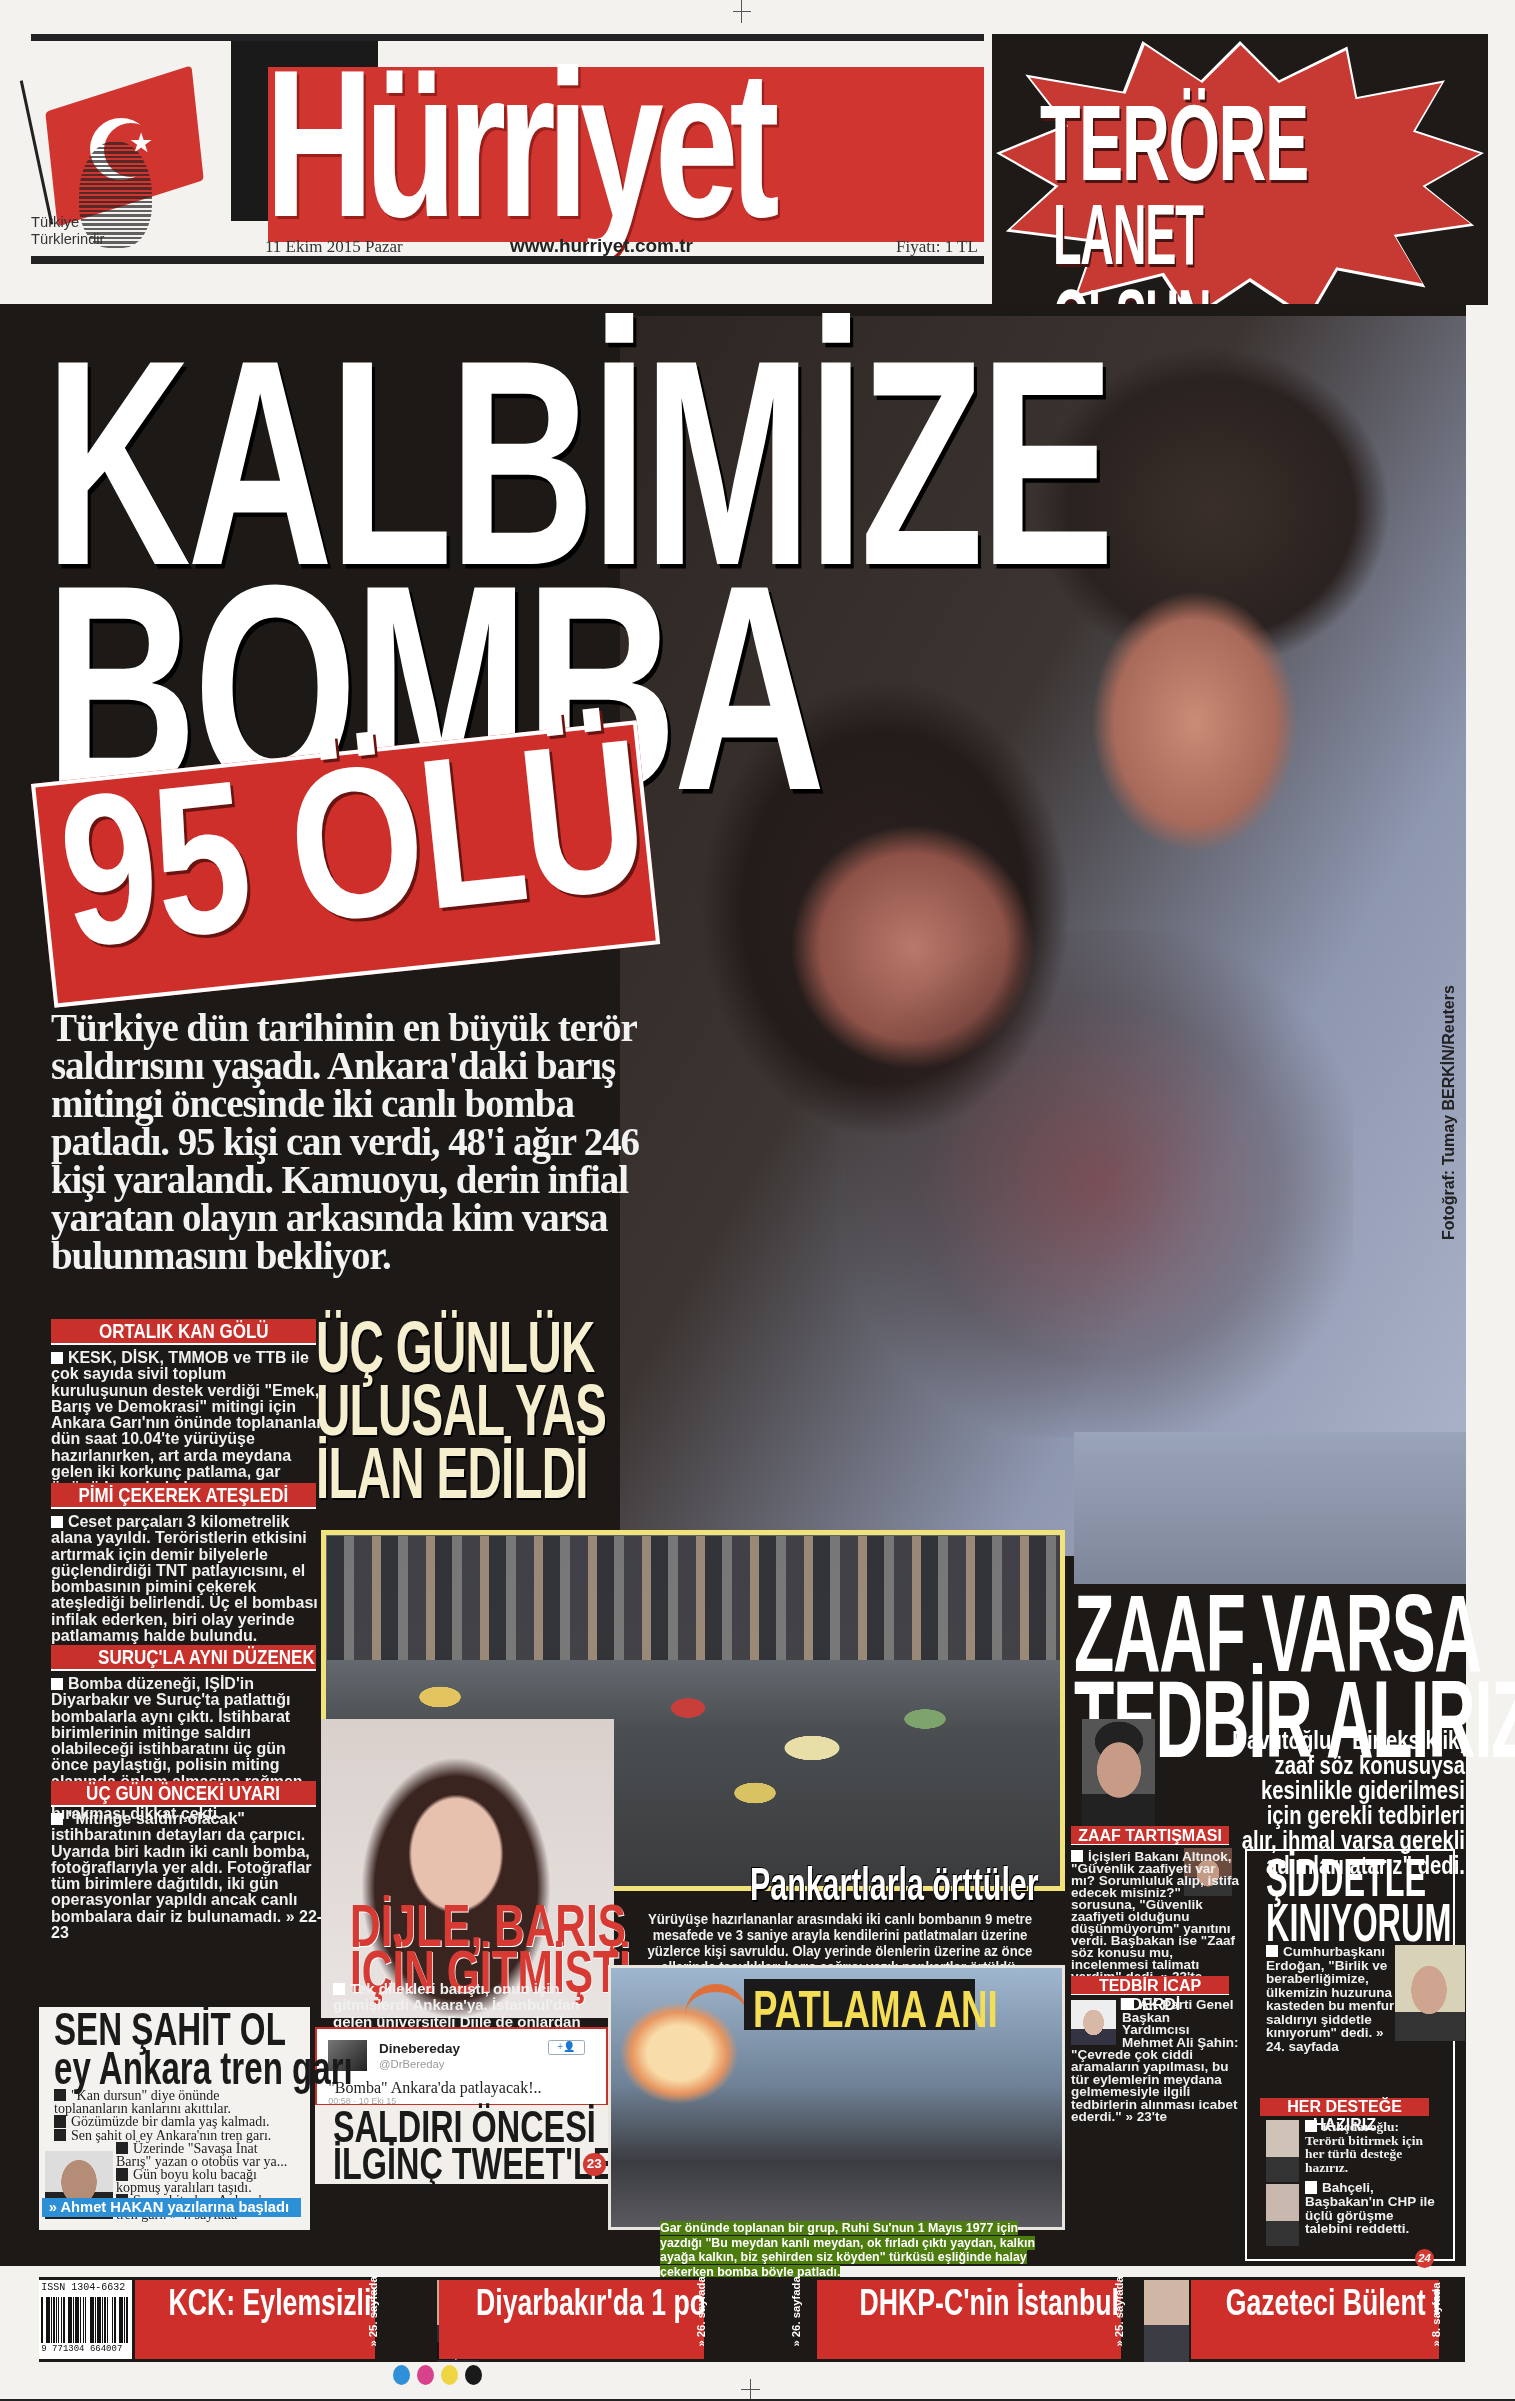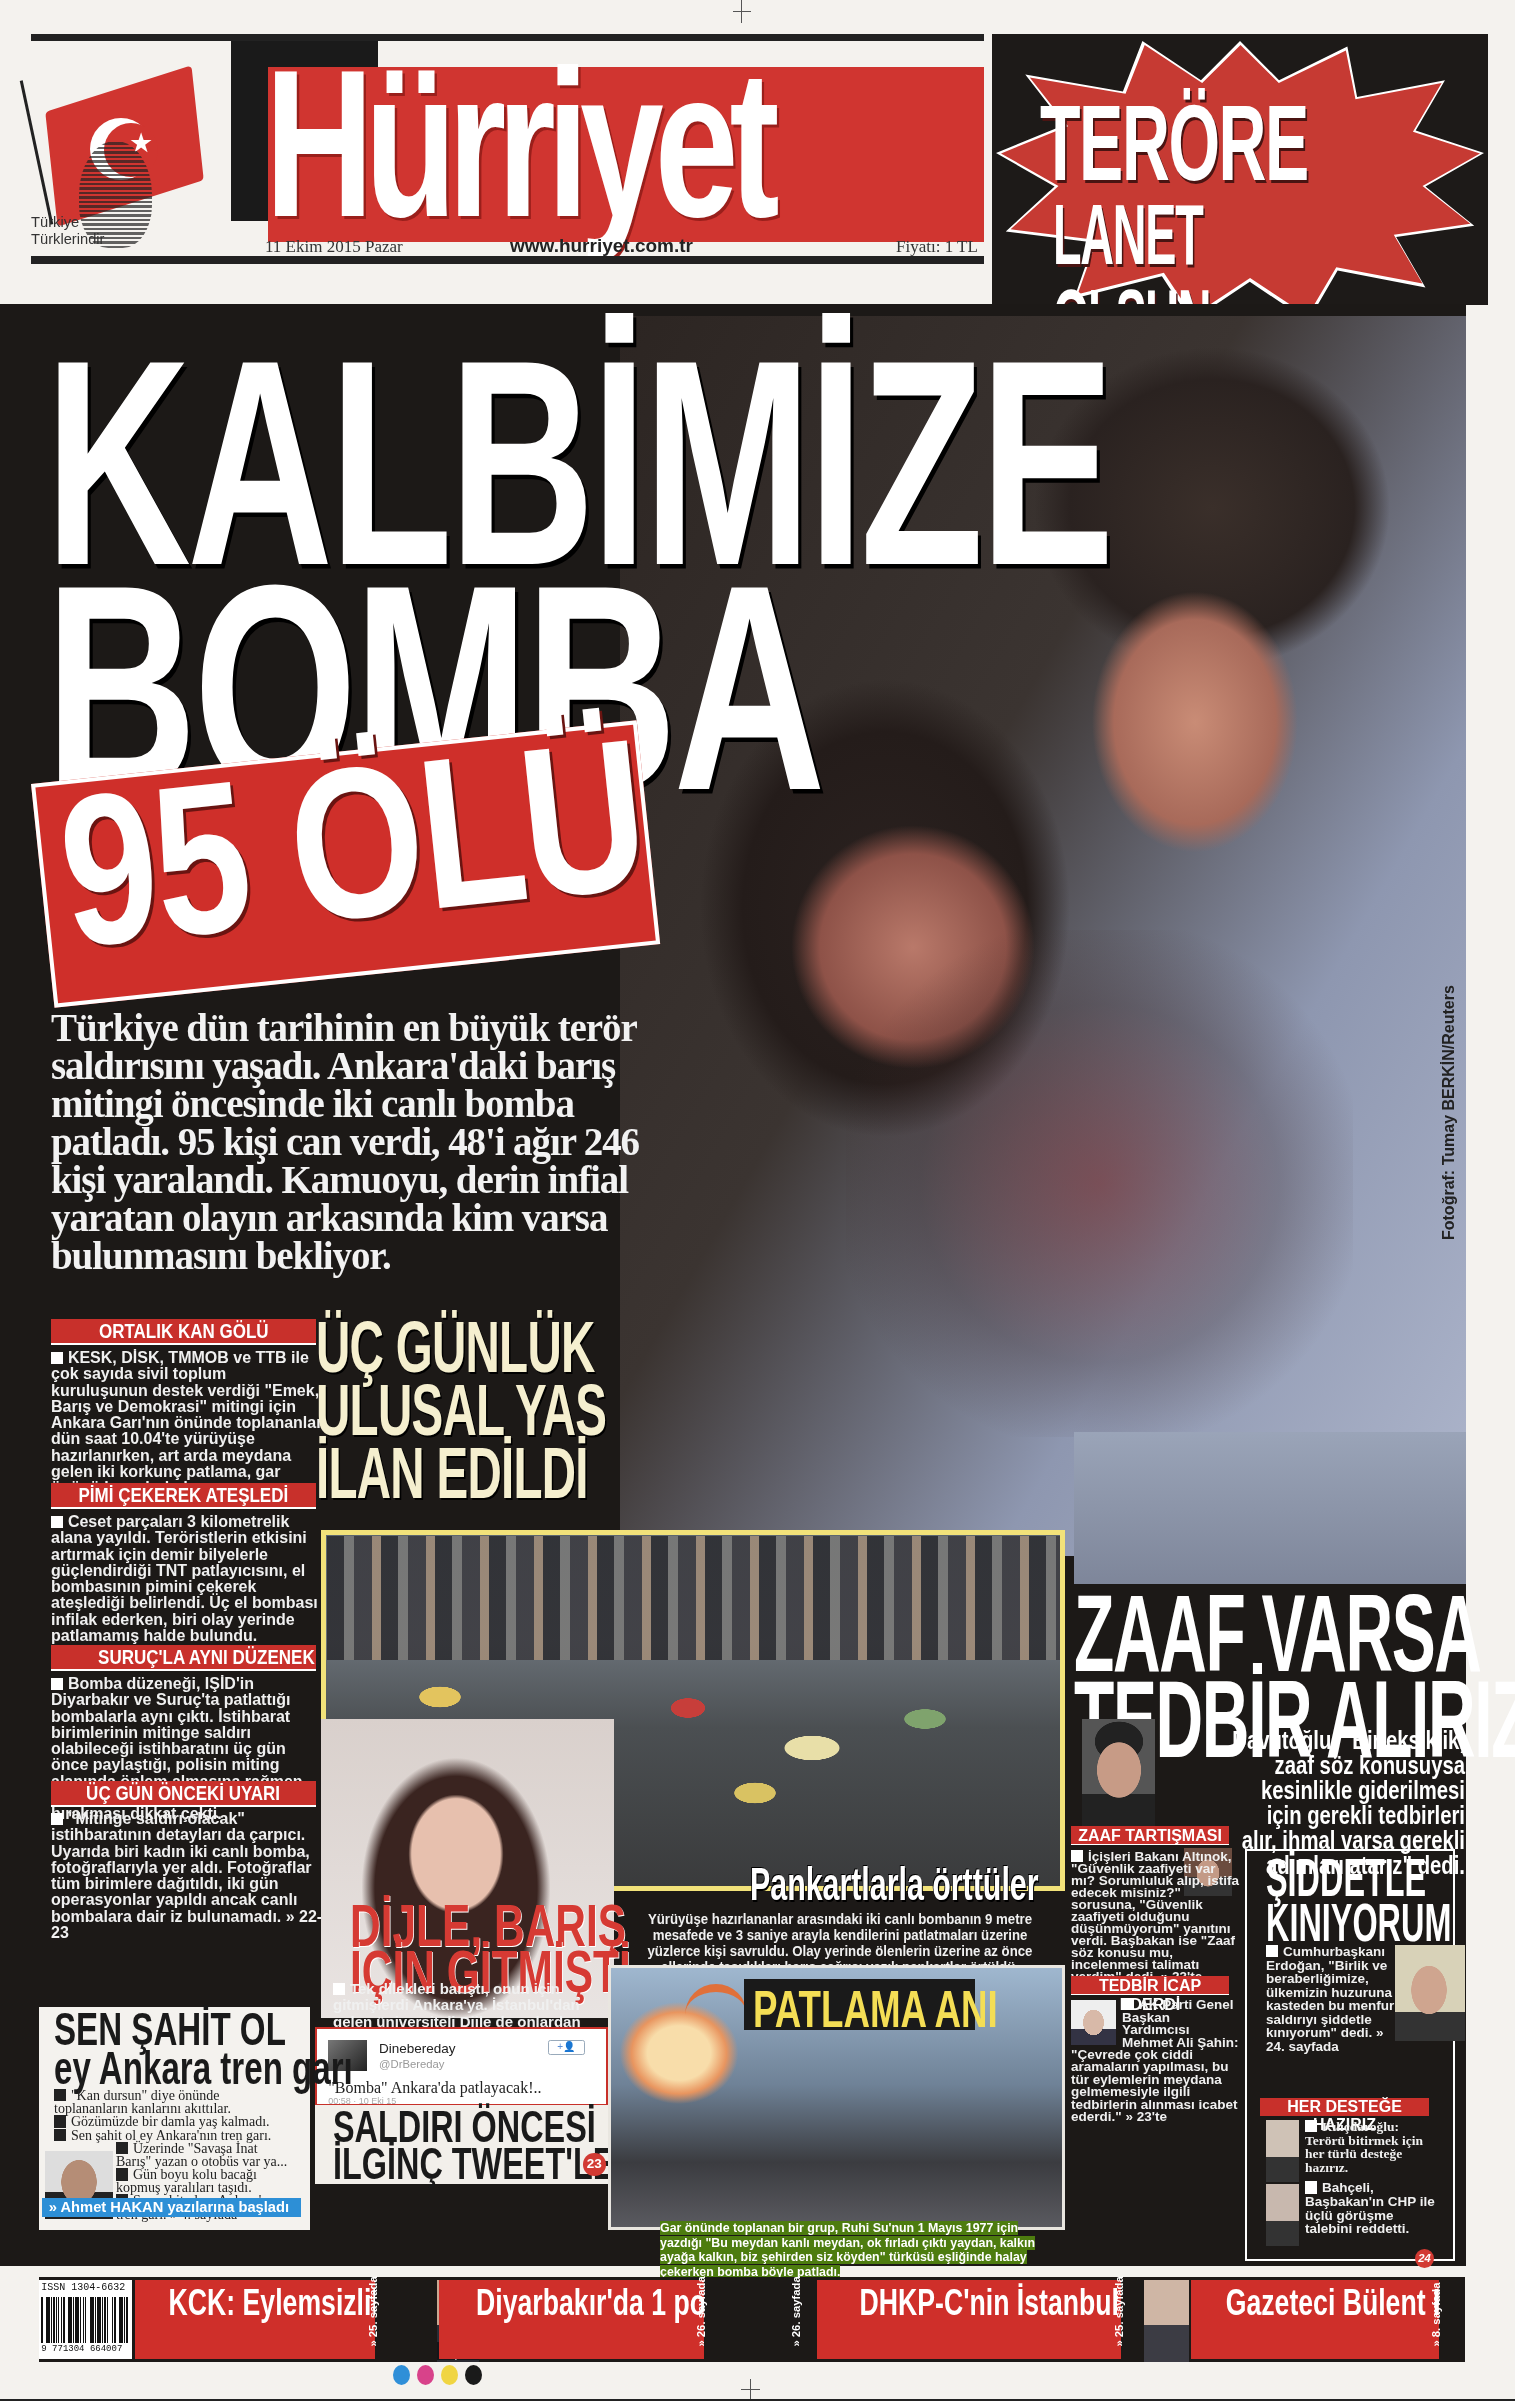--- a/index.html
+++ b/index.html
@@ -85,21 +85,21 @@
       radial-gradient(ellipse 68px 85px at 135px 135px, #e7c0ae 0 65%, transparent 70%),
       radial-gradient(ellipse 135px 186px at 135px 169px, #3a2420 0 60%, transparent 70%),
       linear-gradient(180deg, #d9d0cc 0%, #e9e4e2 100%);
       border-radius: 0 0 0 0; }
   .dijle-title { left: 350px; top: 1903px; font-size: 59px; font-weight: 700; line-height: 46px; color: #d63a33; transform: scaleX(0.72); transform-origin: left top; white-space: nowrap; text-shadow: 1.1px 1.1px 0 #fff; }
   .dijle-body { left: 333px; top: 1981px; width: 282px; font-size: 15px; line-height: 16.3px; font-weight: 700; color: #f0f0f0; }
 
   
   .tweet { left: 315px; top: 2027px; width: 293px; height: 79px; background: #fff; border: 2.3px solid #c83029; border-top: 2.8px solid #c83029; }
   .tweet-avatar { left: 11.3px; top: 11.3px; width: 39px; height: 31px; background: linear-gradient(135deg, #777, #222); }
-  .tweet-name { left: 62px; top: 12.4px; font-size: 13.5px; font-weight: 400; color: #222; }
+  .tweet-name { left: 62px; top: 12.4px; font-size: 13.5px; font-weight: 700; color: #222; }
   .tweet-handle { left: 62px; top: 29px; font-size: 11.3px; color: #999; }
   .tweet-follow { left: 231px; top: 11.3px; width: 37px; height: 14.7px; border: 1.1px solid #9ab; border-radius: 2.3px; color: #5a8ed6; font-size: 10px; text-align: center; line-height: 12.4px; }
   .tweet-text { left: 11.3px; top: 50px; font-family: "Liberation Serif", serif; font-size: 16px; color: #222; }
   .tweet-time { left: 11.3px; top: 67px; font-size: 9px; color: #aaa; }
   .tweet-head-box { left: 315px; top: 2105px; width: 293px; height: 79px; background: #f2efea; }
   .tweet-head { left: 333px; top: 2108px; font-size: 45px; font-weight: 700; line-height: 37px; color: #1a1a1a; transform: scaleX(0.72); transform-origin: left top; white-space: nowrap; }
   .badge-23 { left: 583px; top: 2153px; width: 22.5px; height: 22.5px; border-radius: 50%; background: #d23a33; color: #fff; font-size: 13.5px; font-weight: 700; text-align: center; line-height: 22.5px; }
 
   
   .sahit-box { left: 39px; top: 2007px; width: 271px; height: 223px; background: #f4f2ee; }

